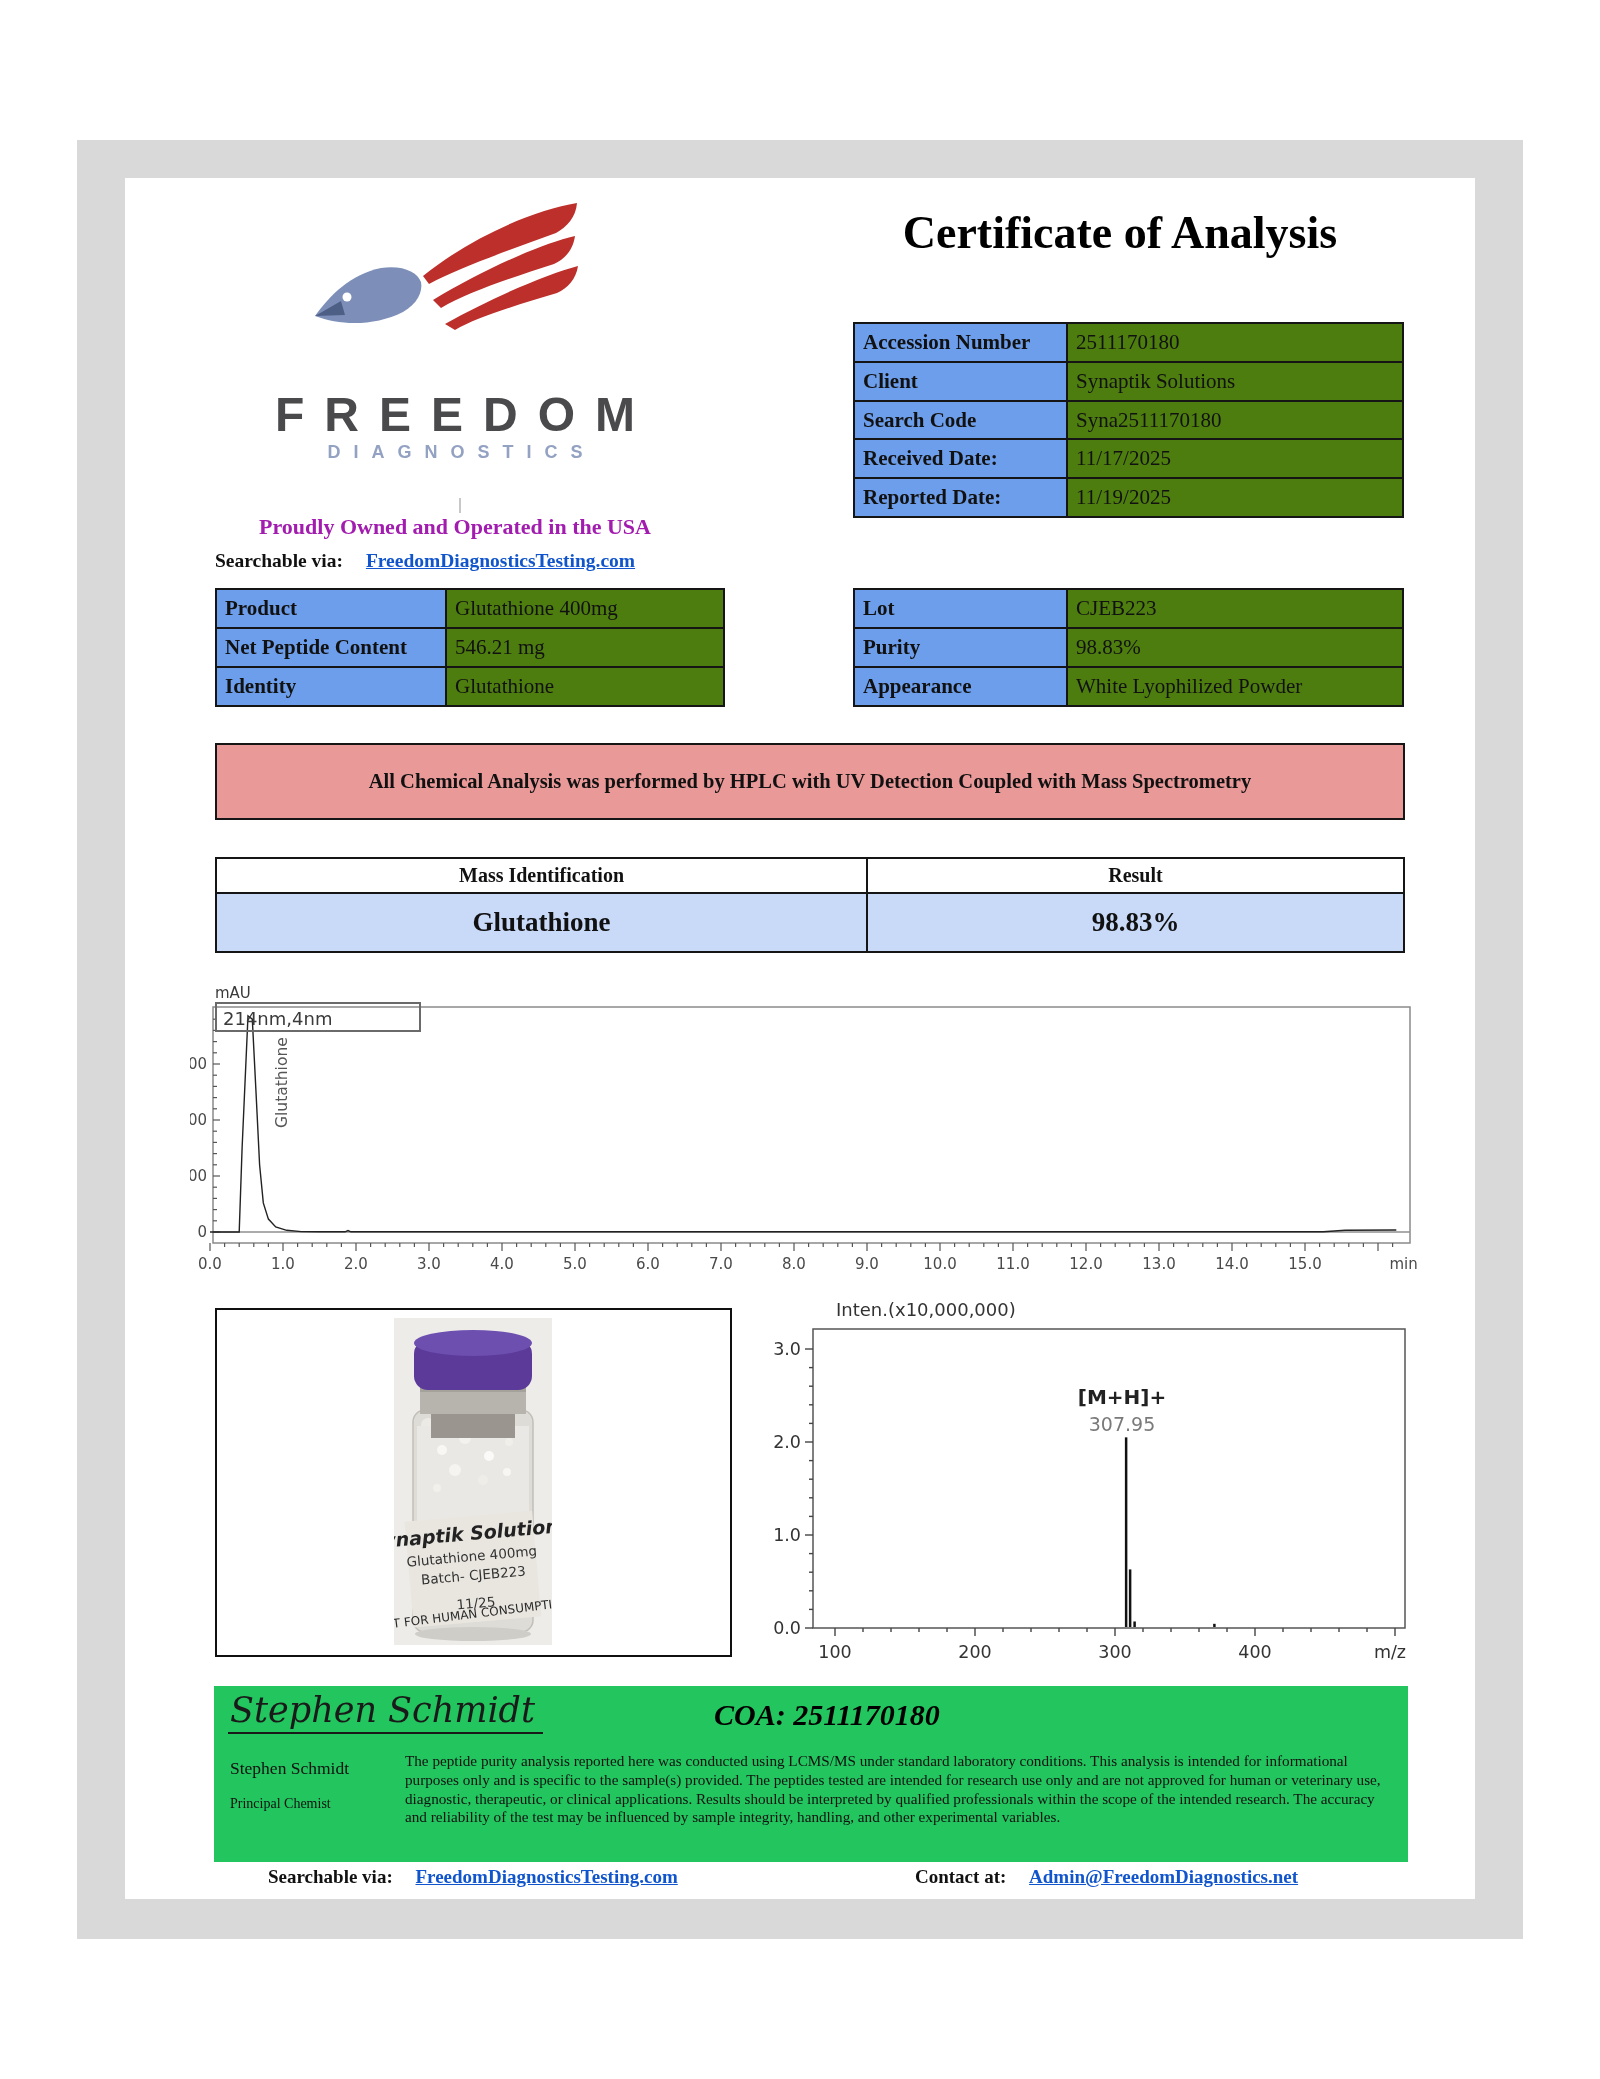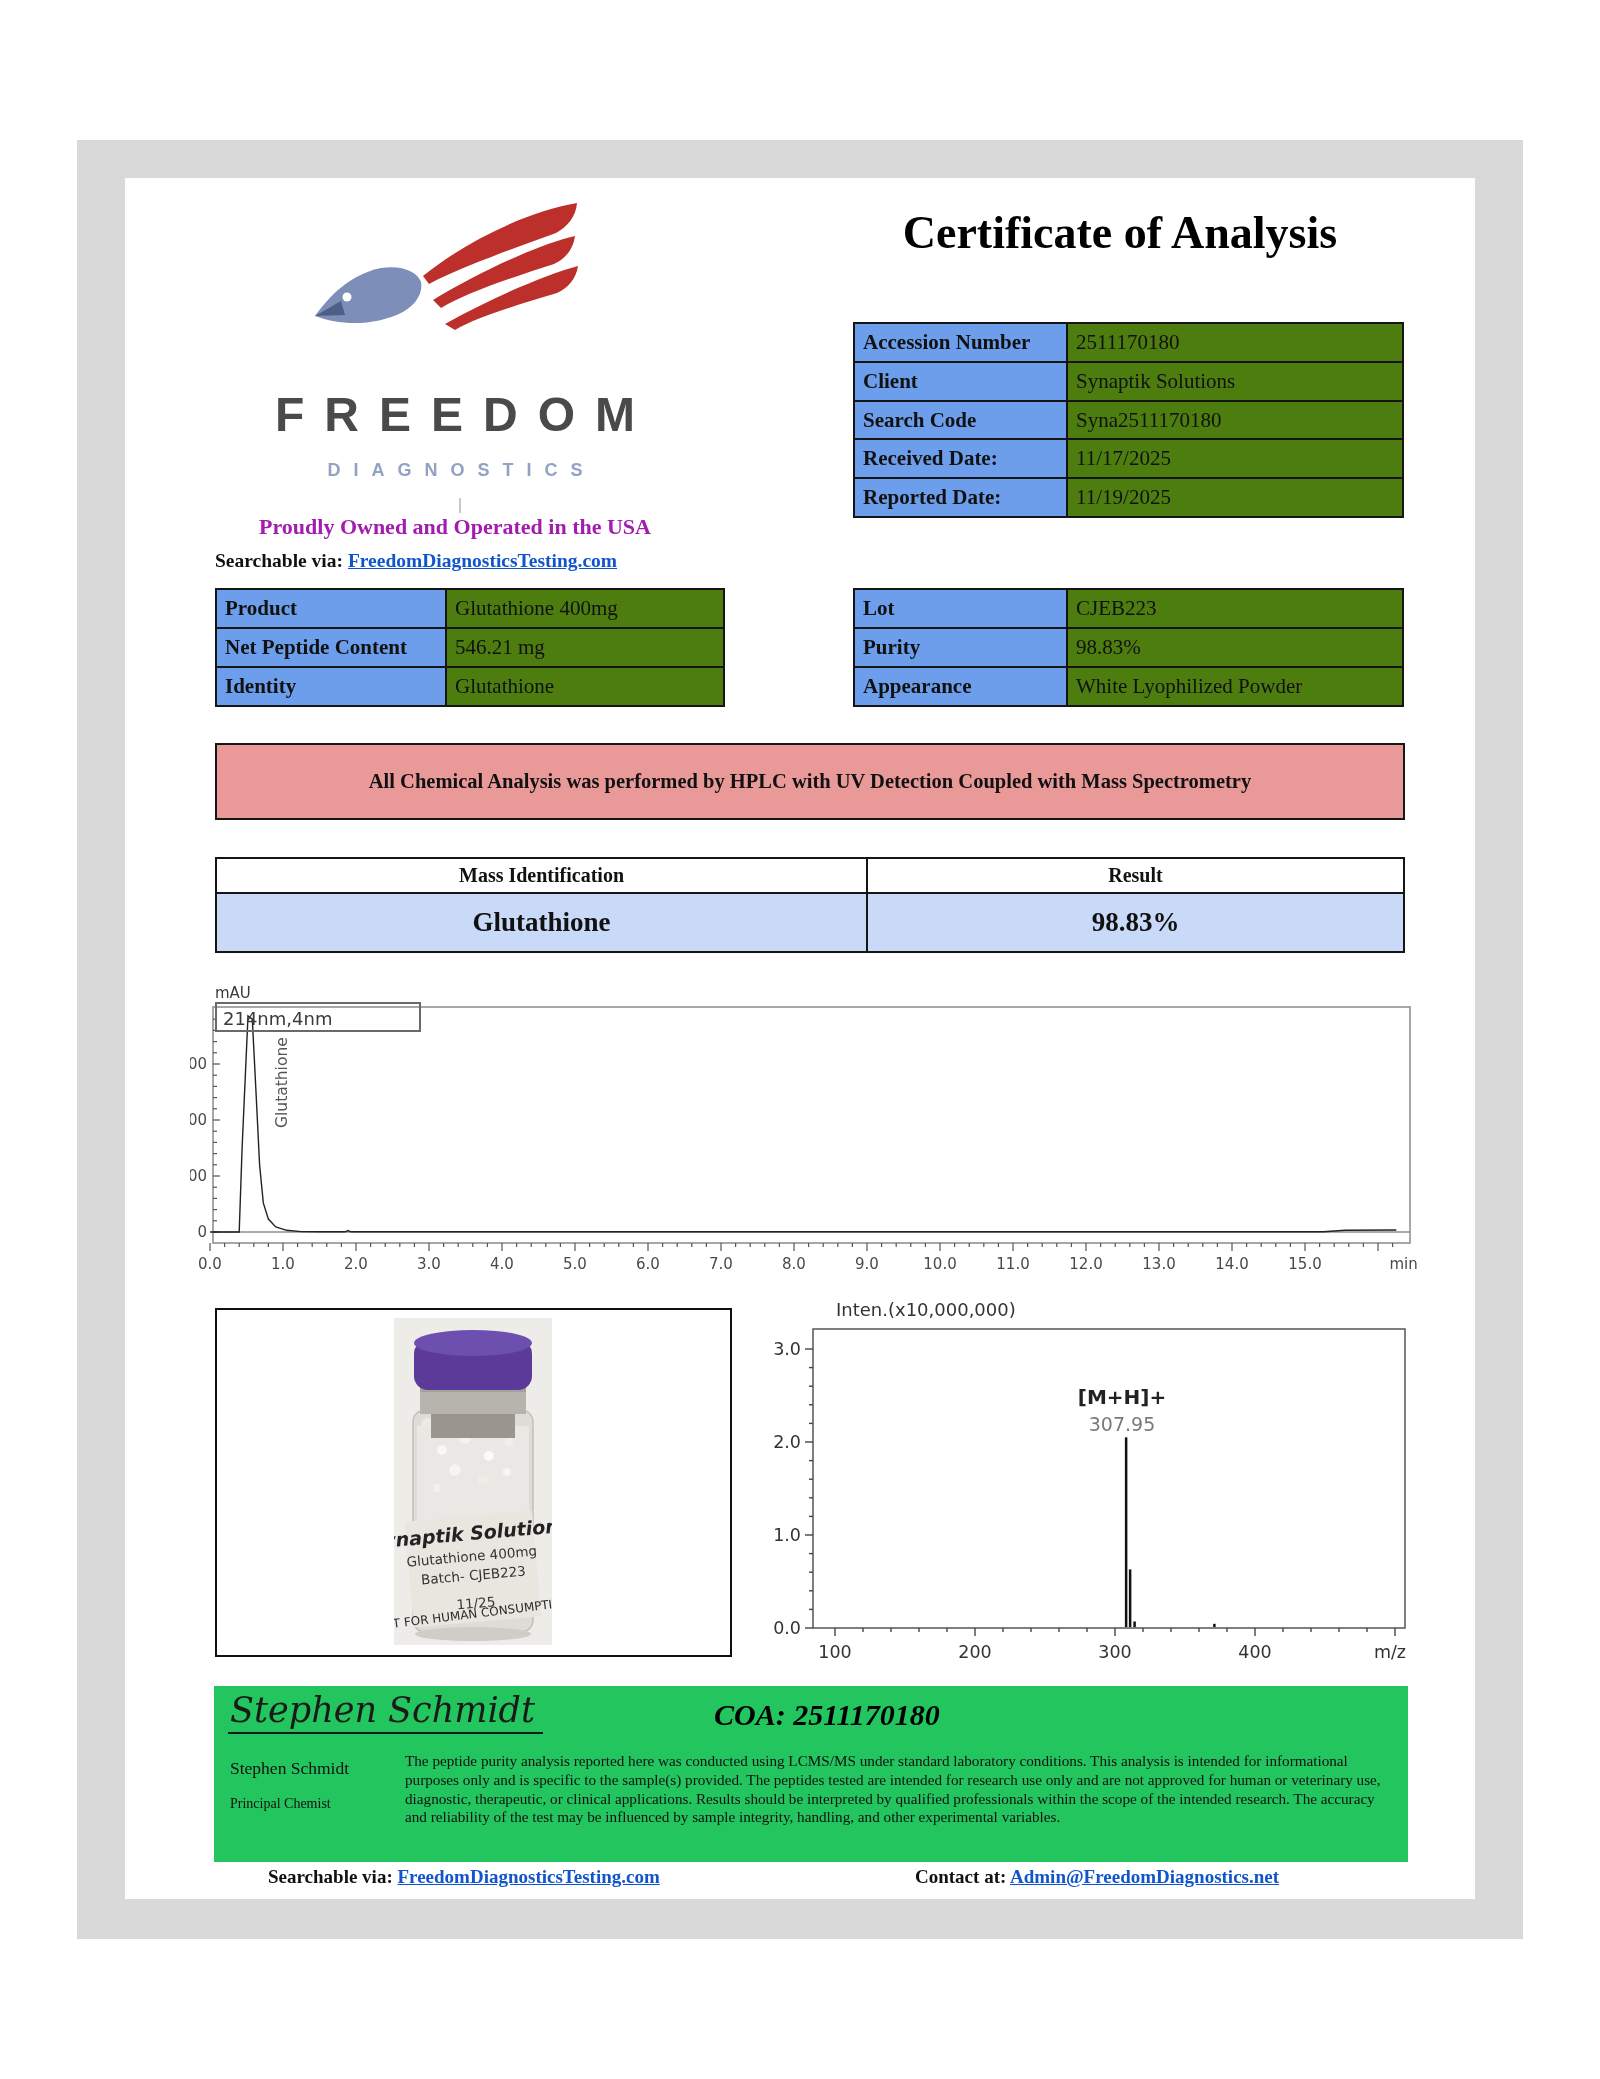--- a/index.html
+++ b/index.html
@@ -6,25 +6,25 @@
   body{width:1600px;height:2079px;background:#ffffff;position:relative;overflow:hidden;
        font-family:"Liberation Serif", serif;color:#111;}
   .frame{position:absolute;left:77px;top:140px;width:1446px;height:1799px;background:#d9d9d9;}
   .page{position:absolute;left:125px;top:178px;width:1350px;height:1721px;background:#ffffff;}
   .abs{position:absolute;}
   
   .logo-wrap{position:absolute;left:60px;top:20px;width:540px;text-align:center;}
   .brand{font-family:"Liberation Sans",sans-serif;font-weight:700;font-size:48px;
          letter-spacing:20px;color:#4a4a4c;margin-left:20px;}
   .brand-sub{font-family:"Liberation Sans",sans-serif;font-weight:700;font-size:18px;
-         letter-spacing:13px;color:#93a2c2;margin-left:13px;margin-top:18px;}
+         letter-spacing:13px;color:#93a2c2;margin-left:13px;margin-top:0;}
   .tagline{position:absolute;left:60px;top:336px;width:540px;text-align:center;
            font-weight:700;font-size:22px;color:#a21caf;}
   .search-line{position:absolute;left:90px;top:372px;font-weight:700;font-size:19.5px;}
-  .search-line a, .footer-links a{color:#1155cc;font-weight:700;text-decoration:underline;}
+  .search-line a, .footer-links a{color:#1155cc;font-weight:700;text-decoration:underline;margin-left:18px;}
   .doc-title{position:absolute;left:640px;top:28px;width:710px;text-align:center;
              font-weight:700;font-size:46px;color:#000;}
   .artifact{position:absolute;left:334px;top:320px;width:2px;height:15px;background:#c8c8c8;}
   
   .tbl{position:absolute;display:grid;border:2px solid #151515;background:#151515;
        grid-gap:2px;font-size:21px;}
   .tbl .lab{background:#6d9eeb;font-weight:700;padding:3px 8px;display:flex;align-items:center;}
   .tbl .val{background:#4d7c0f;padding:6px 8px;display:flex;align-items:center;}
   
   .banner{position:absolute;left:90px;top:565px;width:1186px;height:73px;background:#ea9999;

